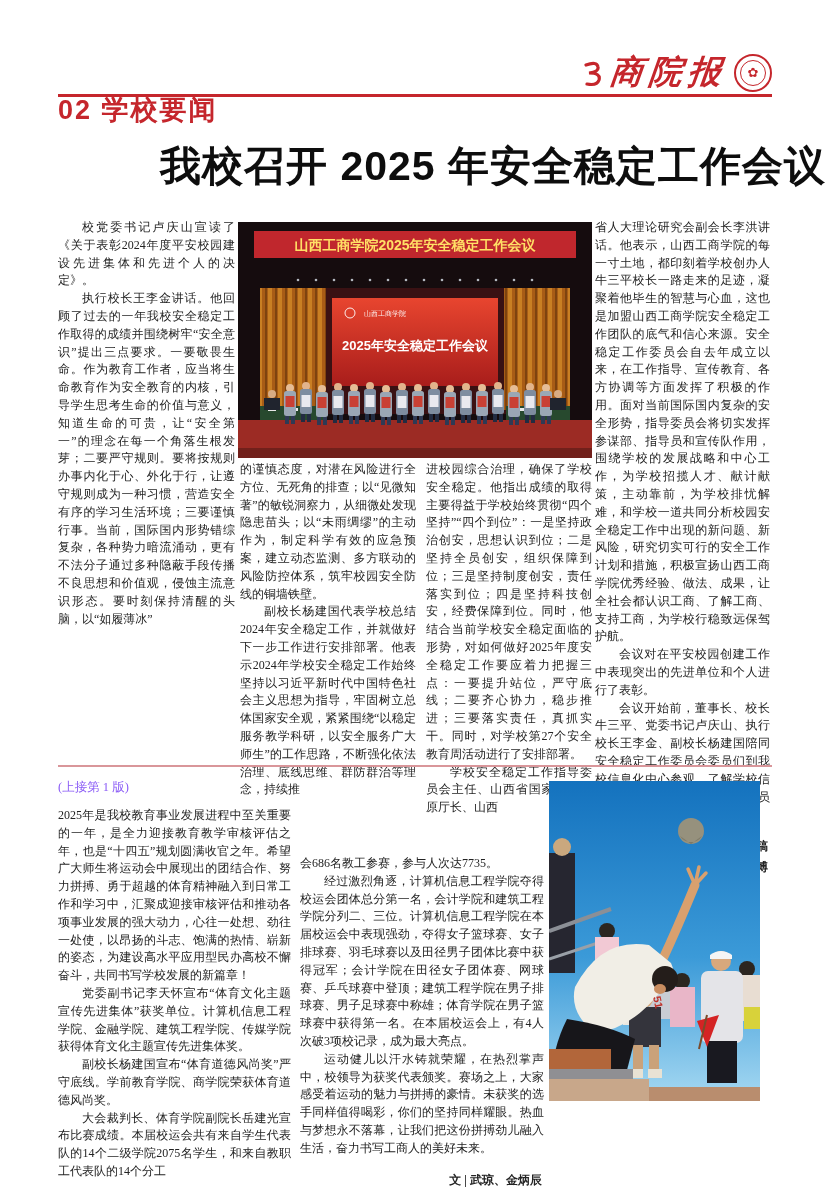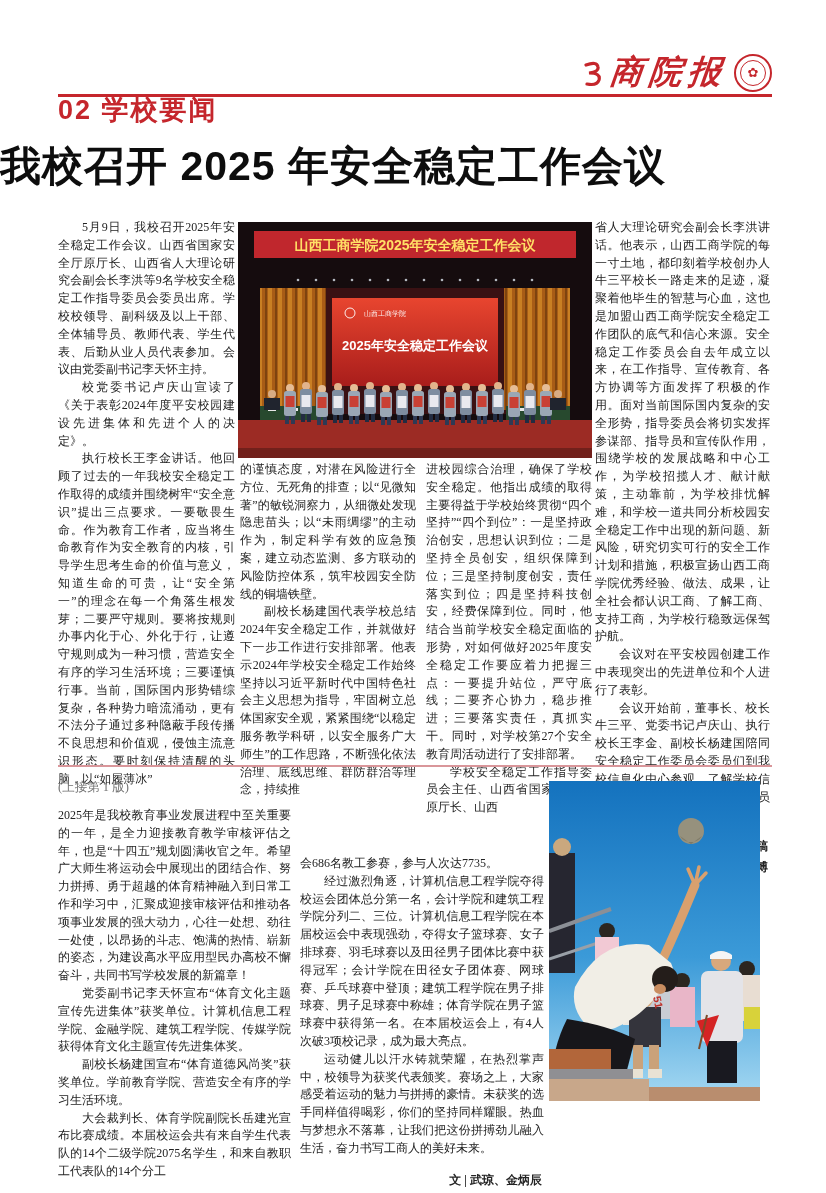--- a/index.html
+++ b/index.html
@@ -33,23 +33,23 @@
   .masthead-seal-inner{
     width:26px;height:26px;border:1.5px solid var(--accent);border-radius:50%;
     display:flex;align-items:center;justify-content:center;box-sizing:border-box;
     color:var(--accent);font-size:13px;line-height:1;
   }
   .header-rule{
     position:absolute;left:58px;right:54px;top:94px;height:3px;background:var(--accent);
   }
   
   .headline{
-    position:absolute;left:0;right:0;top:139px;text-align:left;
+    position:absolute;left:16px;right:0;top:139px;text-align:right;
     font-family:"Liberation Sans","DejaVu Sans",sans-serif;
-    font-weight:900;font-size:41px;letter-spacing:1px;color:#0d0d0d;
+    font-weight:900;font-size:41px;letter-spacing:1px;color:#0d0d0d;padding-left:48px;
   }
   
   .col{
     position:absolute;font-size:12px;line-height:17.8px;text-align:justify;color:#232323;
   }
   .para{margin:0;text-align:justify;}
   .para.indent{text-indent:2em;}
   .byline{margin-top:12px;text-align:right;font-weight:bold;padding-right:2px;}
   .byline div{line-height:21px;}
   #col1{left:58px;top:219px;width:177px;height:548px;}
@@ -58,21 +58,21 @@
   #col4{left:595px;top:219px;width:175px;height:548px;}
   
   .conference-photo{position:absolute;left:238px;top:222px;width:354px;height:236px;text-align:right;}
   .shotput-photo{position:absolute;left:549px;top:781px;width:211px;height:320px;}
   .conference-photo svg,.shotput-photo svg{display:block;width:100%;height:100%;}
   
   .section-divider{
     position:absolute;left:58px;right:54px;top:765px;height:2px;background:var(--divider);
   }
   .continuation-note{
-    position:absolute;left:58px;top:779px;font-size:12.5px;color:#737373;text-align:right;
+    position:absolute;left:58px;top:779px;font-size:12.5px;color:#8b5cf6;text-align:right;
   }
   #bcol1{left:58px;top:807px;width:233px;height:330px;}
   #bcol2{left:300px;top:807px;width:244px;height:330px;margin-top:48px;}
 </style>
 </head>
 <body>
 
 <div class="page">
 
   <div class="section-label">02 学校要闻</div>
@@ -180,21 +180,20 @@
       <g fill="#20242e">
         <circle cx="34" cy="172" r="4" fill="#d8ac84"></circle>
           <rect x="26" y="176" width="16" height="12"></rect>
         <circle cx="320" cy="172" r="4" fill="#d8ac84"></circle>
           <rect x="312" y="176" width="16" height="12"></rect>
       </g>
     </svg>
   </div>
 
   <div class="col" id="col1">
-      <p class="para indent">5月9日，我校召开2025年安全稳定工作会议。山西省国家安全厅原厅长、山西省人大理论研究会副会长李洪等9名学校安全稳定工作指导委员会委员出席。学校校领导、副科级及以上干部、全体辅导员、教师代表、学生代表、后勤从业人员代表参加。会议由党委副书记李天怀主持。</p>
       <p class="para indent">校党委书记卢庆山宣读了《关于表彰2024年度平安校园建设先进集体和先进个人的决定》。</p>
       <p class="para indent">执行校长王李金讲话。他回顾了过去的一年我校安全稳定工作取得的成绩并围绕树牢“安全意识”提出三点要求。一要敬畏生命。作为教育工作者，应当将生命教育作为安全教育的内核，引导学生思考生命的价值与意义，知道生命的可贵，让“安全第一”的理念在每一个角落生根发芽；二要严守规则。要将按规则办事内化于心、外化于行，让遵守规则成为一种习惯，营造安全有序的学习生活环境；三要谨慎行事。当前，国际国内形势错综复杂，各种势力暗流涌动，更有不法分子通过多种隐蔽手段传播不良思想和价值观，侵蚀主流意识形态。要时刻保持清醒的头脑，以“如履薄冰”</p>
     </div>
   <div class="col" id="col2">
       <p class="para">的谨慎态度，对潜在风险进行全方位、无死角的排查；以“见微知著”的敏锐洞察力，从细微处发现隐患苗头；以“未雨绸缪”的主动作为，制定科学有效的应急预案，建立动态监测、多方联动的风险防控体系，筑牢校园安全防线的铜墙铁壁。</p>
       <p class="para indent">副校长杨建国代表学校总结2024年安全稳定工作，并就做好下一步工作进行安排部署。他表示2024年学校安全稳定工作始终坚持以习近平新时代中国特色社会主义思想为指导，牢固树立总体国家安全观，紧紧围绕“以稳定服务教学科研，以安全服务广大师生”的工作思路，不断强化依法治理、底线思维、群防群治等理念，持续推</p>
     </div>
   <div class="col" id="col3">
       <p class="para">进校园综合治理，确保了学校安全稳定。他指出成绩的取得主要得益于学校始终贯彻“四个坚持”“四个到位”：一是坚持政治创安，思想认识到位；二是坚持全员创安，组织保障到位；三是坚持制度创安，责任落实到位；四是坚持科技创安，经费保障到位。同时，他结合当前学校安全稳定面临的形势，对如何做好2025年度安全稳定工作要应着力把握三点：一要提升站位，严守底线；二要齐心协力，稳步推进；三要落实责任，真抓实干。同时，对学校第27个安全教育周活动进行了安排部署。</p>
       <p class="para indent">学校安全稳定工作指导委员会主任、山西省国家安全厅原厅长、山西</p>
@@ -207,21 +206,21 @@
         <div>保卫处供稿</div>
         <div>图 | 王博</div>
       </div>
     </div>
 
   <div class="section-divider"></div>
   <div class="continuation-note">(上接第 1 版)</div>
   <div class="col" id="bcol1">
       <p class="para">2025年是我校教育事业发展进程中至关重要的一年，是全力迎接教育教学审核评估之年，也是“十四五”规划圆满收官之年。希望广大师生将运动会中展现出的团结合作、努力拼搏、勇于超越的体育精神融入到日常工作和学习中，汇聚成迎接审核评估和推动各项事业发展的强大动力，心往一处想、劲往一处使，以昂扬的斗志、饱满的热情、崭新的姿态，为建设高水平应用型民办高校不懈奋斗，共同书写学校发展的新篇章！</p>
       <p class="para indent">党委副书记李天怀宣布“体育文化主题宣传先进集体”获奖单位。计算机信息工程学院、金融学院、建筑工程学院、传媒学院获得体育文化主题宣传先进集体奖。</p>
-      <p class="para indent">副校长杨建国宣布“体育道德风尚奖”获奖单位。学前教育学院、营造安全有序的学习生活环境。</p>
+      <p class="para indent">副校长杨建国宣布“体育道德风尚奖”严守底线。学前教育学院、商学院荣获体育道德风尚奖。</p>
       <p class="para indent">大会裁判长、体育学院副院长岳建光宣布比赛成绩。本届校运会共有来自学生代表队的14个二级学院2075名学生，和来自教职工代表队的14个分工</p>
     </div>
   <div class="col" id="bcol2">
       <p class="para">会686名教工参赛，参与人次达7735。</p>
       <p class="para indent">经过激烈角逐，计算机信息工程学院夺得校运会团体总分第一名，会计学院和建筑工程学院分列二、三位。计算机信息工程学院在本届校运会中表现强劲，夺得女子篮球赛、女子排球赛、羽毛球赛以及田径男子团体比赛中获得冠军；会计学院在田径女子团体赛、网球赛、乒乓球赛中登顶；建筑工程学院在男子排球赛、男子足球赛中称雄；体育学院在男子篮球赛中获得第一名。在本届校运会上，有4人次破3项校记录，成为最大亮点。</p>
       <p class="para indent">运动健儿以汗水铸就荣耀，在热烈掌声中，校领导为获奖代表颁奖。赛场之上，大家感受着运动的魅力与拼搏的豪情。未获奖的选手同样值得喝彩，你们的坚持同样耀眼。热血与梦想永不落幕，让我们把这份拼搏劲儿融入生活，奋力书写工商人的美好未来。</p>
       <div class="byline">
         <div>文 | 武琼、金炳辰</div>
         <div>图 | 王博、孙磊</div>
       </div>

